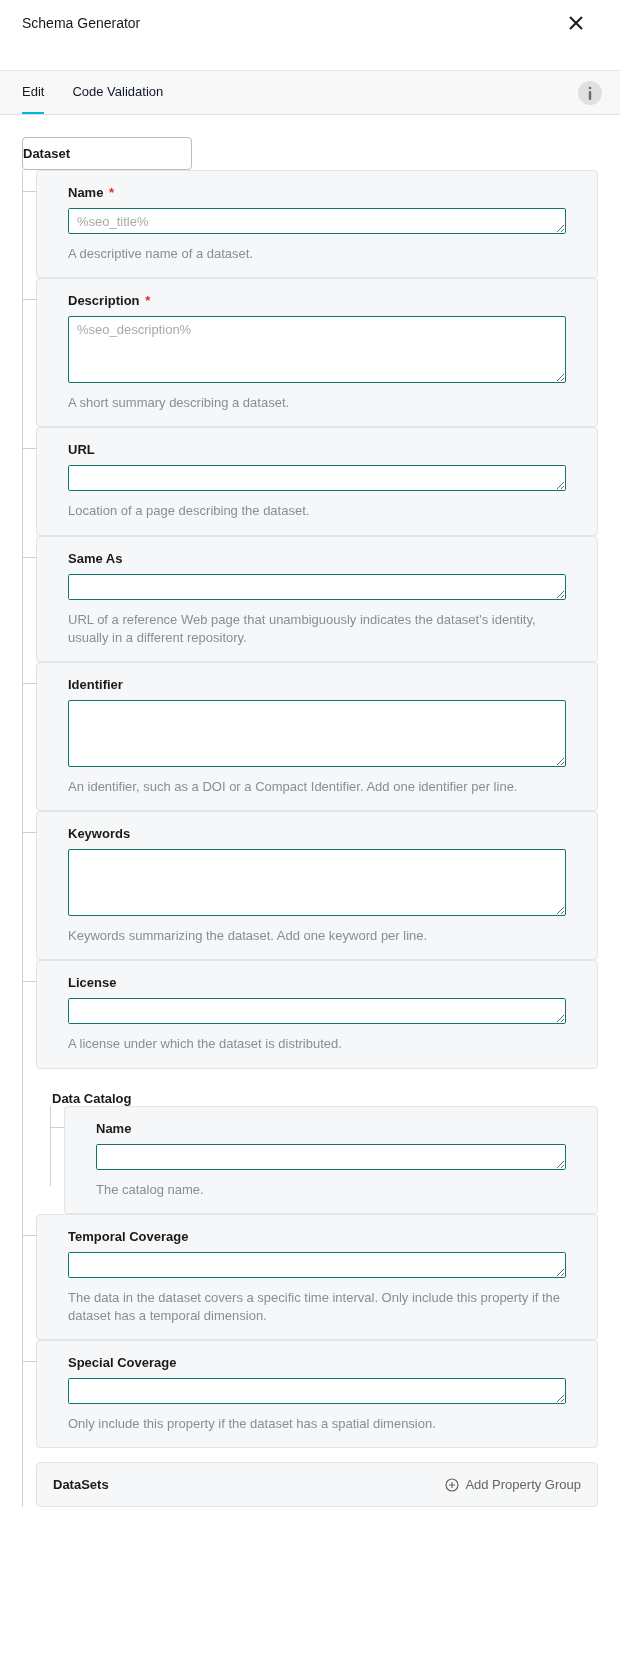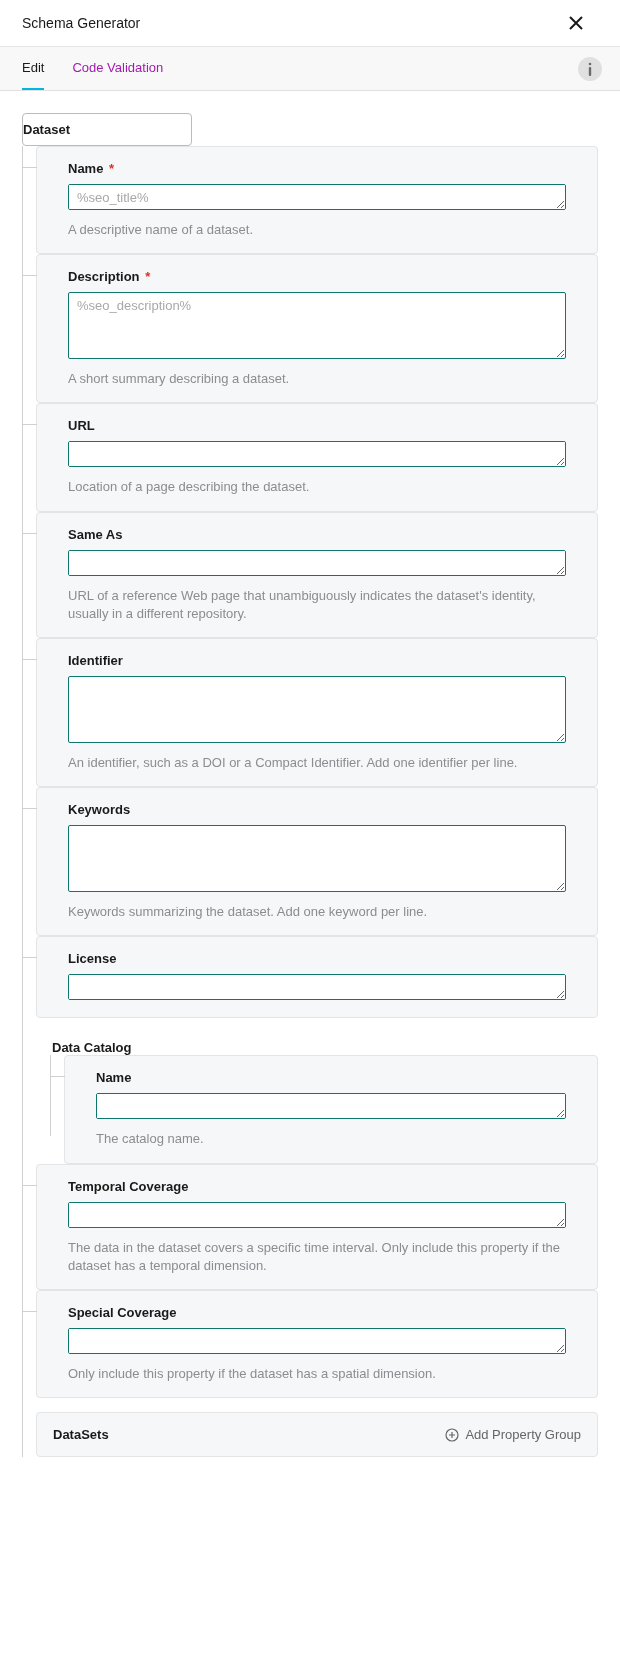--- a/index.html
+++ b/index.html
@@ -1,22 +1,22 @@
 <!DOCTYPE html>
 <html><head>
 <meta charset="utf-8">
 <style>
 * { box-sizing: border-box; margin: 0; padding: 0; }
 body { font-family: -apple-system, BlinkMacSystemFont, "Segoe UI", Arial, sans-serif; font-size: 13px; color: #1a1a1a; background: #fff; width: 620px; }
 .header { display: flex; justify-content: space-between; align-items: center; padding: 14px 35px 14px 22px; }
 .header-title { font-size: 14px; font-weight: 400; color: #1a1a1a; }
 .close-btn { width: 18px; height: 18px; cursor: pointer; display: flex; align-items: center; justify-content: center; }
 .close-btn svg { width: 16px; height: 16px; stroke: #1a1a1a; stroke-width: 2; }
-.tabbar { display: flex; align-items: center; background: #f8f8f8; border-top: 1px solid #e5e5e5; border-bottom: 1px solid #e0e0e0; padding: 0 22px; position: relative; }
-.tab { padding: 13px 0; margin-right: 28px; font-size: 13px; color: #a21caf; cursor: pointer; border-bottom: 2px solid transparent; }
+.tabbar { display: flex; align-items: center; background: #f8f8f8; border-top: 1px solid #e5e5e5; border-bottom: 1px solid #e0e0e0; padding: 0 22px; position: relative; margin-top: 24px; }
+.tab { padding: 13px 0; margin-right: 28px; font-size: 13px; color: #0f172a; cursor: pointer; border-bottom: 2px solid transparent; }
 .tab.active { color: #1a1a1a; border-bottom-color: #00b7e0; }
 .info-btn { position: absolute; right: 18px; top: 50%; transform: translateY(-50%); width: 24px; height: 24px; border-radius: 50%; background: #e0e0e0; display: flex; align-items: center; justify-content: center; cursor: pointer; }
 .info-btn svg { width: 4px; height: 14px; fill: #6b6b6b; }
 .content { padding: 22px 22px 22px 22px; }
 .root-label { display: inline-block; border: 1px solid #bbb; border-radius: 4px; padding: 8px 0; font-size: 13px; font-weight: 600; color: #1a1a1a; margin-bottom: 0; cursor: pointer; min-width: 170px; }
 .tree-wrap { position: relative; padding-left: 14px; }
 .tree-line { position: absolute; left: 0; top: 0; bottom: 0; width: 1px; background: #d0d0d0; }
 .field-card { background: #f6f7f8; border: 1px solid #e2e4e6; border-radius: 4px; padding: 14px 31px; margin-top: 0; position: relative; }
 .field-connector { position: absolute; left: -14px; top: 20px; width: 14px; height: 1px; background: #d0d0d0; }
 .field-label { font-size: 13px; font-weight: 600; color: #1a1a1a; margin-bottom: 8px; }
@@ -102,20 +102,21 @@
       <div class="field-connector"></div>
       <div class="field-label">Keywords</div>
       <textarea class="field-textarea tall" style=""></textarea>
       <div class="field-help">Keywords summarizing the dataset. Add one keyword per line.</div>
     </div>
 
     <div class="field-card">
       <div class="field-connector"></div>
       <div class="field-label">License</div>
       <textarea class="field-textarea short" style=""></textarea>
+      <div class="field-help">A license under which the dataset is distributed.</div>
     </div>
 
     <div class="section-label">Data Catalog</div>
     <div class="nested-wrap">
       <div class="nested-line"></div>
       <div class="field-card">
         <div class="field-connector"></div>
         <div class="field-label">Name</div>
         <textarea class="field-textarea short" style=""></textarea>
         <div class="field-help">The catalog name.</div>

